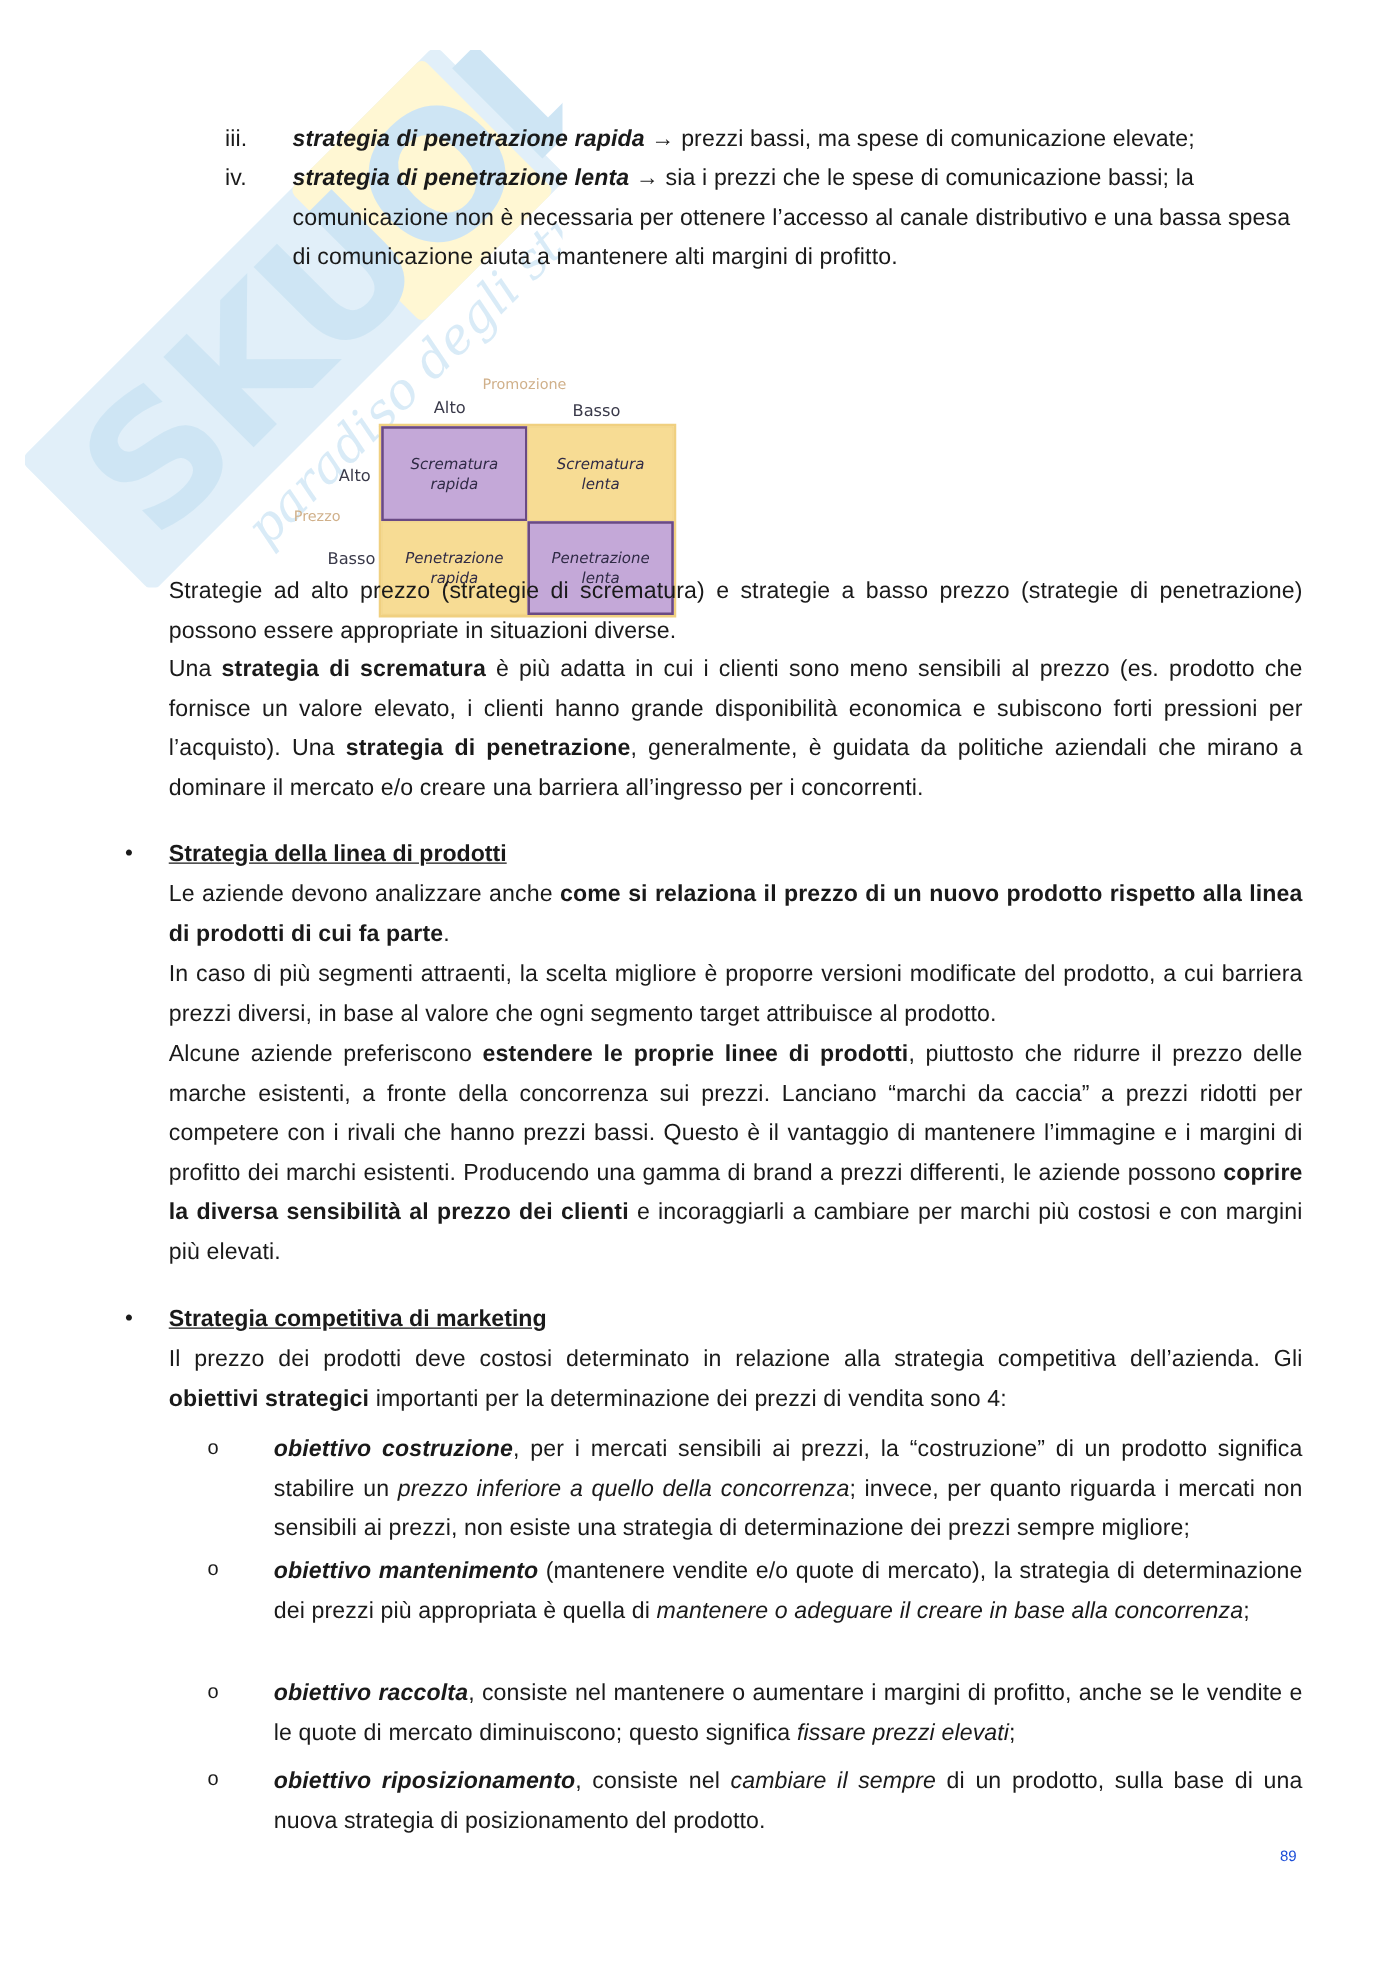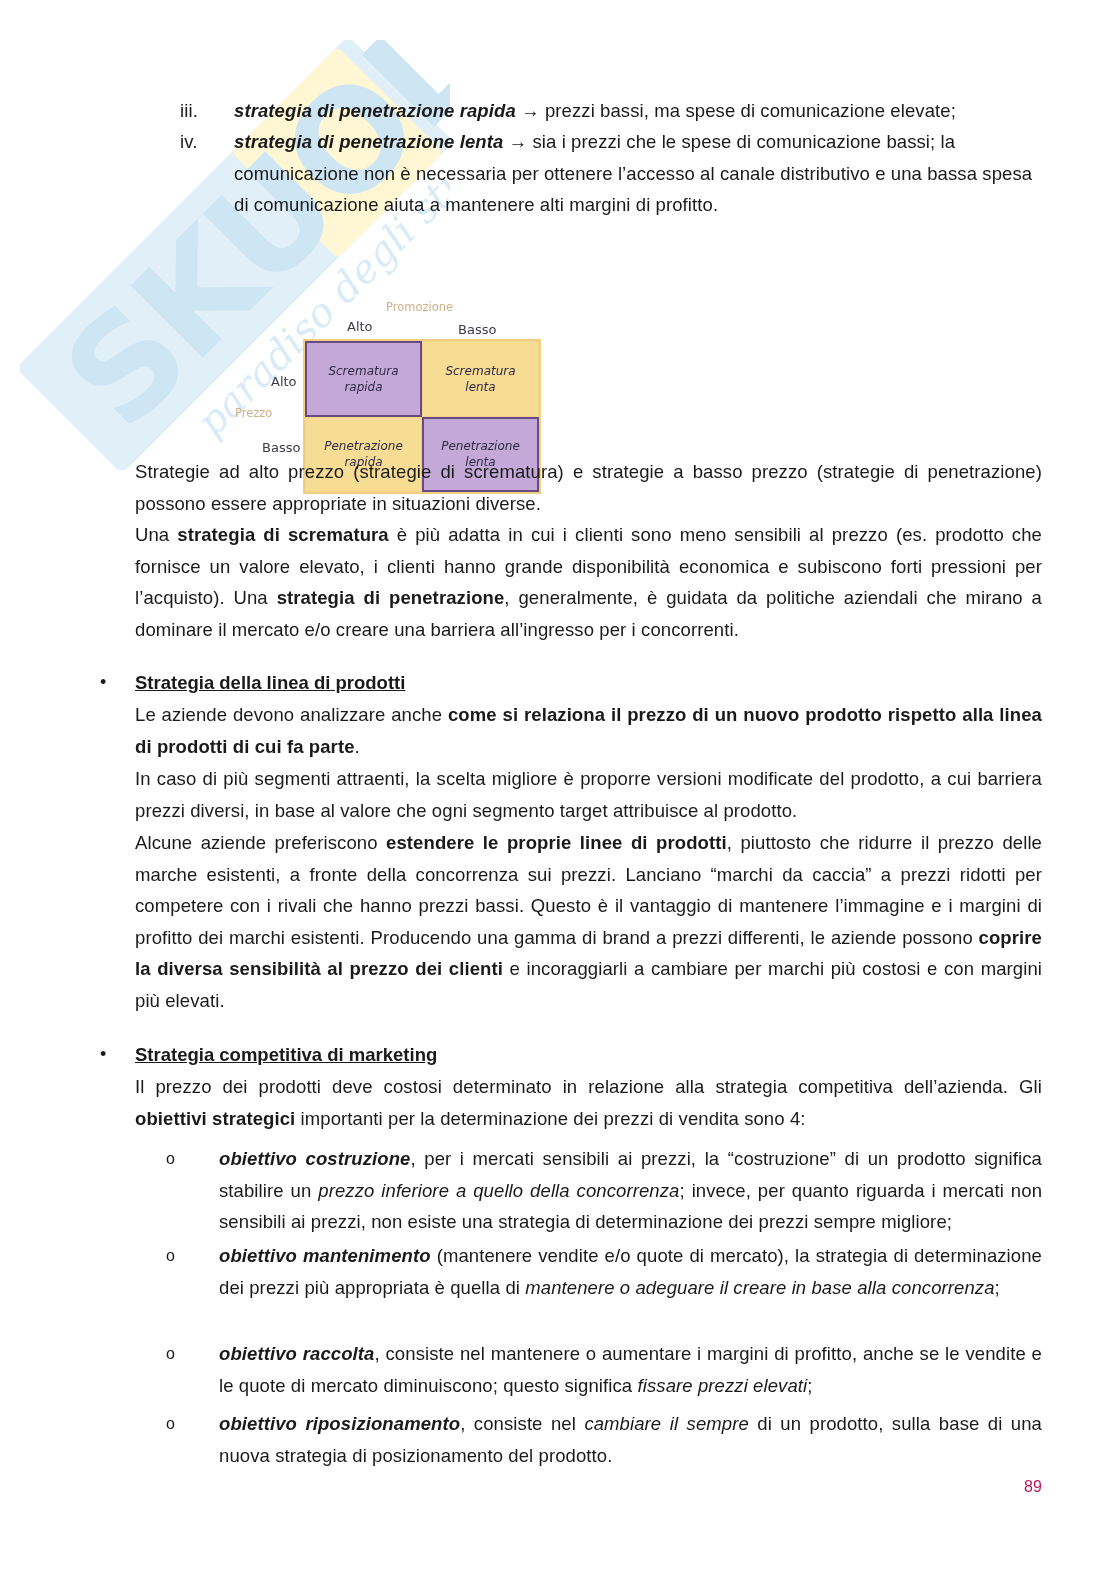--- a/index.html
+++ b/index.html
@@ -134,22 +134,22 @@
       top: 0;
       font-size: 16px;
     }
     .obj-body {
       margin-left: 53px;
     }
     .page-number {
       position: absolute;
       left: 1024px;
       top: 1478px;
-      font-size: 16px;
-      color: #be185d;
+      font-size: 12px;
+      color: #1d4ed8;
     }
   </style>
 </head>
 <body>
 
 <svg class="watermark" viewBox="0 0 430 430" xmlns="http://www.w3.org/2000/svg">
   <g transform="rotate(-45 215 215)" opacity="0.85">
     <rect x="-20" y="140" width="470" height="150" rx="8" fill="#dcedf8"></rect>
     <rect x="285" y="140" width="150" height="150" rx="6" fill="#fff6cc"></rect>
     <text x="10" y="265" font-family="DejaVu Sans, sans-serif" font-weight="bold" font-size="140" fill="#c6e1f3" letter-spacing="-4">SKUOLA</text>

